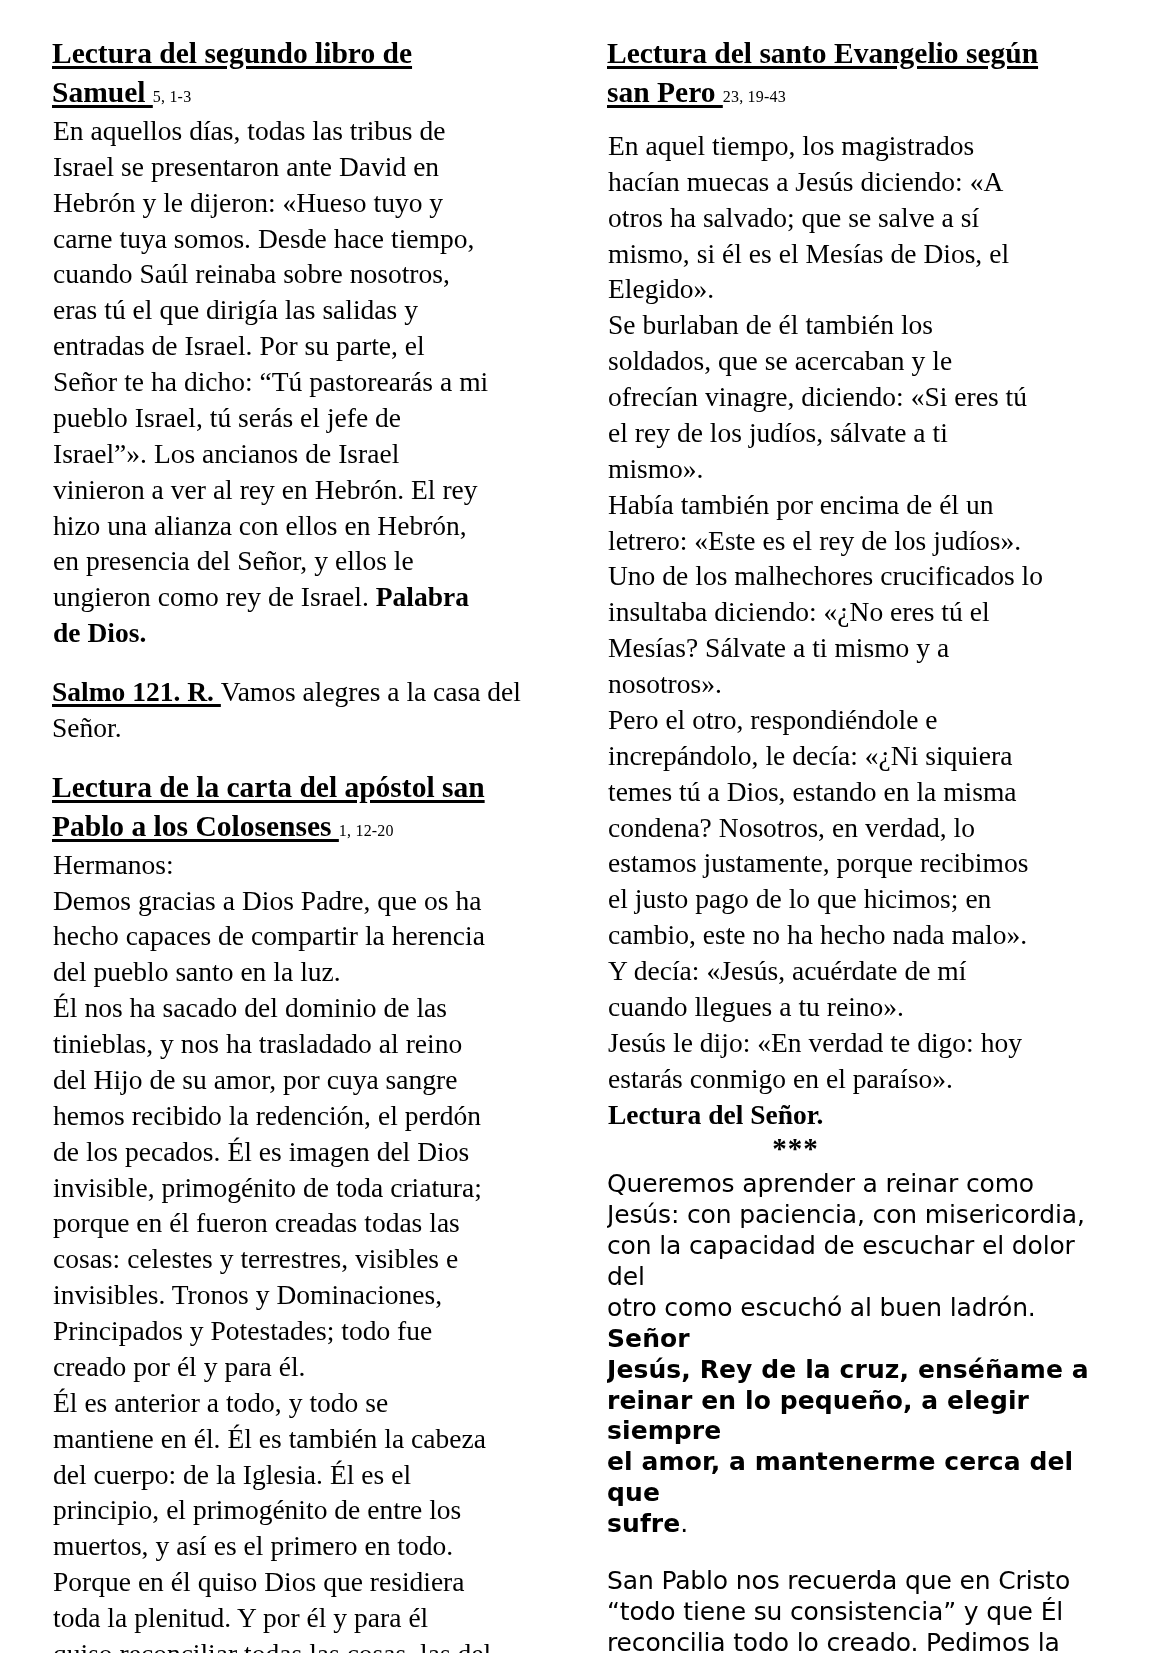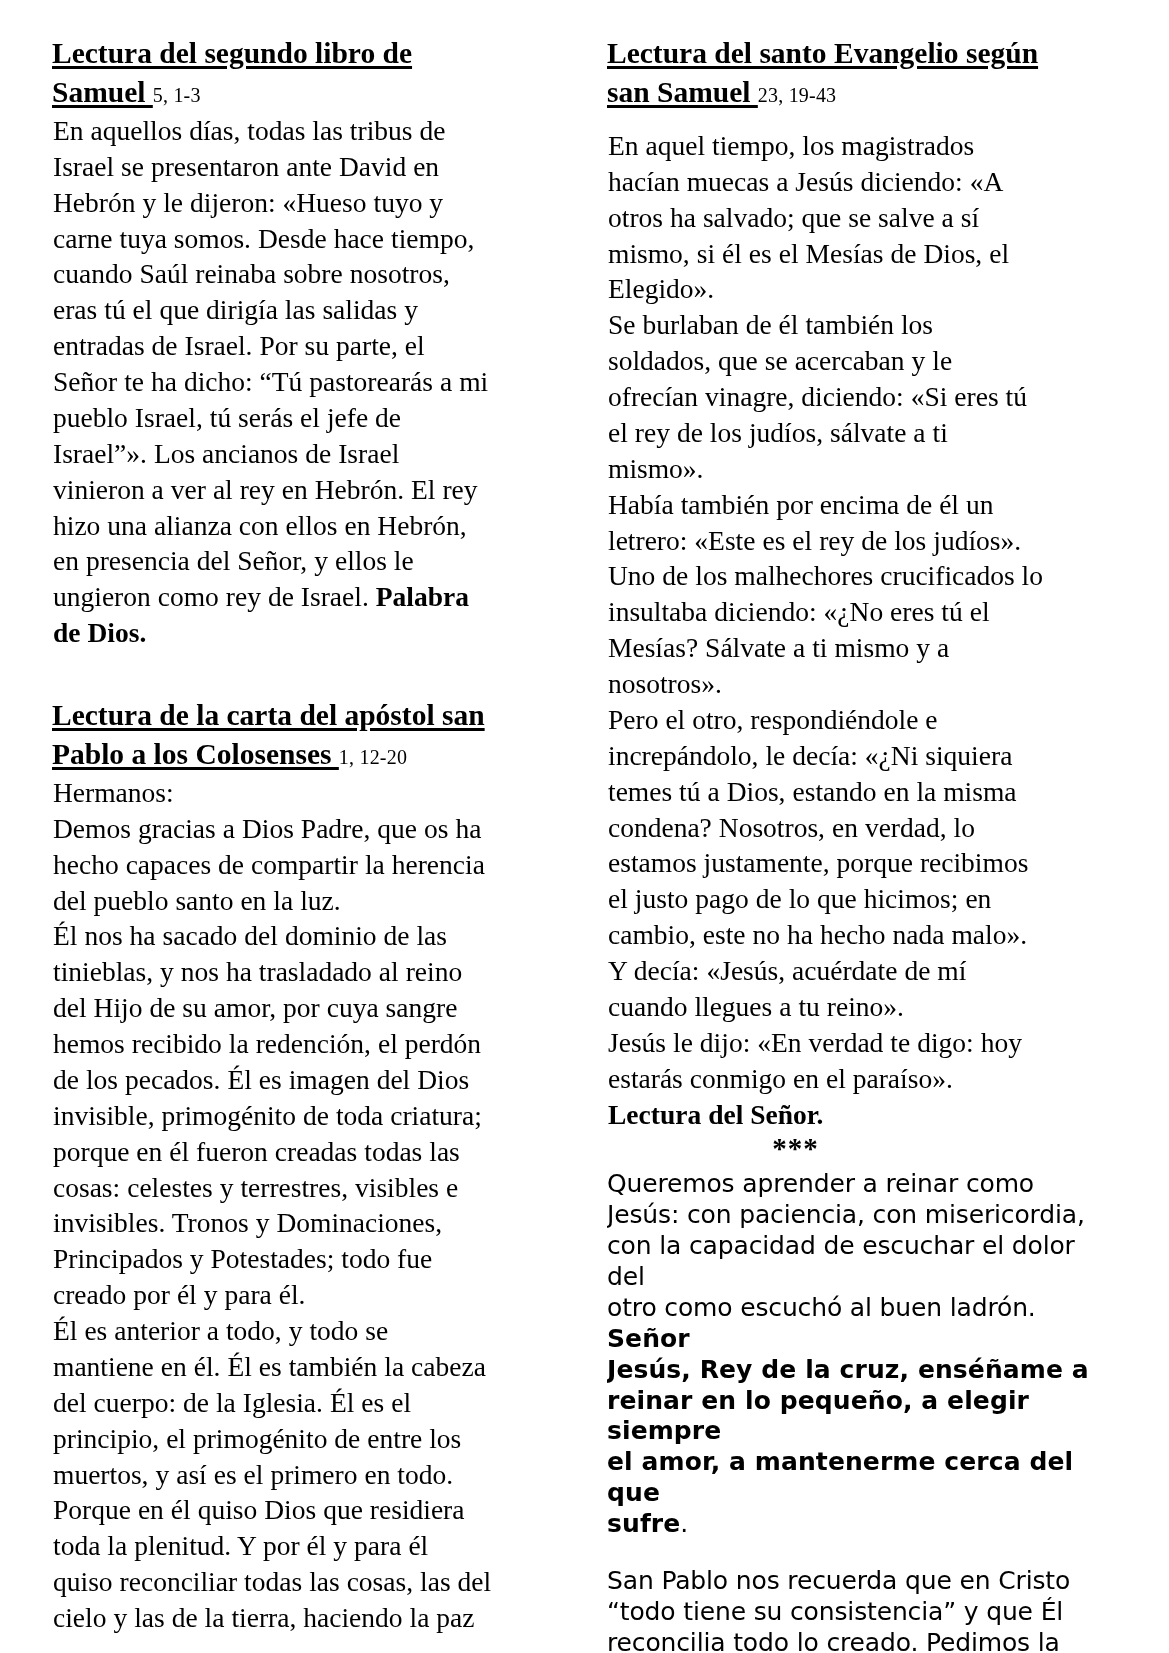--- a/index.html
+++ b/index.html
@@ -42,21 +42,21 @@
   .reading-heading {
     font-family: "Liberation Serif", "DejaVu Serif", serif;
     font-size: 29.5px;
     font-weight: bold;
     line-height: 1.32;
     margin: 0;
     text-align: left;
   }
   .reading-heading .ref {
     font-weight: normal;
-    font-size: 20px;
+    font-size: 16px;
     text-decoration: none;
     letter-spacing: 0.2px;
   }
   .hd-u {
     text-decoration: underline;
     text-underline-offset: 3px;
     text-decoration-thickness: 2.5px;
   }
 
   .body-text {
@@ -134,20 +134,22 @@
 pueblo Israel, tú serás el jefe de
 Israel”». Los ancianos de Israel
 vinieron a ver al rey en Hebrón. El rey
 hizo una alianza con ellos en Hebrón,
 en presencia del Señor, y ellos le
 ungieron como rey de Israel. </span><b>Palabra
 de Dios.</b></p>
 
       <div class="spacer-md"></div>
 
+      <p class="psalm"><span class="lbl">Salmo 121. R. </span><span> Vamos alegres a la
+casa del Señor.</span></p>
 
       <div class="spacer-md"></div>
 
       <h2 class="reading-heading"><span class="hd-u">Lectura de la carta del apóstol san</span><br><span class="hd-u">Pablo a los Colosenses </span><span class="ref">1, 12-20</span></h2>
 
       <p class="body-text">Hermanos:
 Demos gracias a Dios Padre, que os ha
 hecho capaces de compartir la herencia
 del pueblo santo en la luz.
 Él nos ha sacado del dominio de las
@@ -168,21 +170,21 @@
 muertos, y así es el primero en todo.
 Porque en él quiso Dios que residiera
 toda la plenitud. Y por él y para él
 quiso reconciliar todas las cosas, las del
 cielo y las de la tierra, haciendo la paz</p>
 
     </div>
 
     <div class="col">
 
-      <h2 class="reading-heading"><span class="hd-u">Lectura del santo Evangelio según</span><br><span class="hd-u">san Samuel </span><span class="ref">23, 19-43</span></h2>
+      <h2 class="reading-heading"><span class="hd-u">Lectura del santo Evangelio según</span><br><span class="hd-u">san Pero </span><span class="ref">23, 19-43</span></h2>
 
       <div class="spacer-sm"></div>
 
       <p class="body-text"><span>En aquel tiempo, los magistrados
 hacían muecas a Jesús diciendo: «A
 otros ha salvado; que se salve a sí
 mismo, si él es el Mesías de Dios, el
 Elegido».
 Se burlaban de él también los
 soldados, que se acercaban y le

